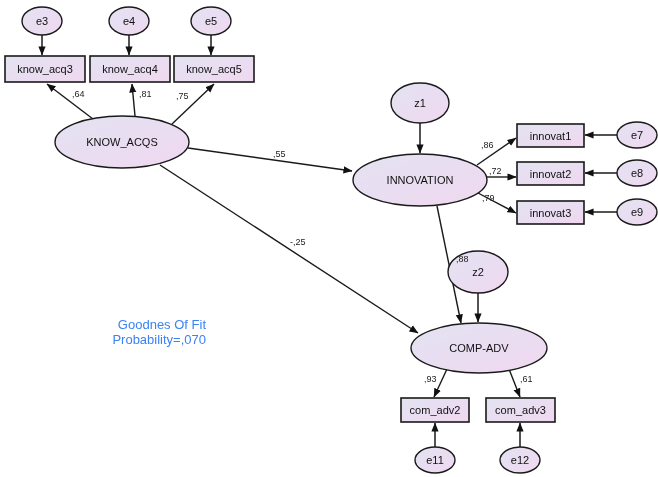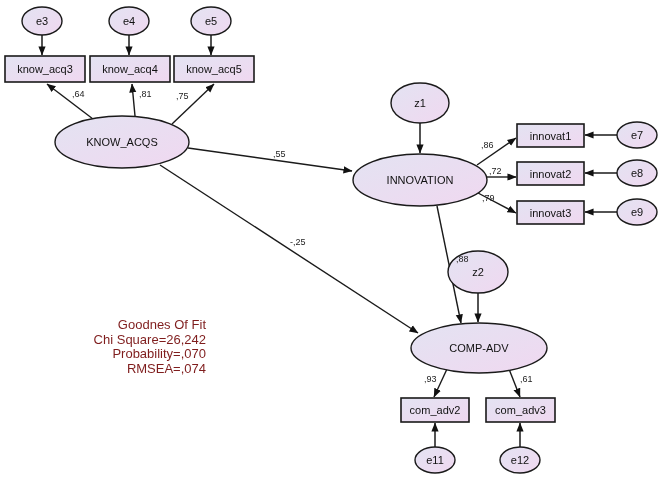--- a/index.html
+++ b/index.html
@@ -1,21 +1,21 @@
 <!DOCTYPE html>
 <html><head>
 <meta charset="utf-8">
 <style>
   html, body { margin: 0; padding: 0; background: #ffffff; }
   body { width: 658px; height: 477px; overflow: hidden; position: relative; font-family: "Liberation Sans", sans-serif; }
   svg { position: absolute; left: 0; top: 0; }
   .node-text { font-family: "Liberation Sans", sans-serif; font-size: 11px; fill: #111; }
   .latent-text { font-family: "Liberation Sans", sans-serif; font-size: 11px; fill: #111; }
   .coef { font-family: "Liberation Sans", sans-serif; font-size: 9px; fill: #222; }
-  .fit { position: absolute; right: 452px; top: 318px; text-align: right; font-family: "Liberation Sans", sans-serif; font-size: 13px; line-height: 14.5px; color: #7f1d1d; }
+  .fit { position: absolute; right: 452px; top: 318px; text-align: right; font-family: "Liberation Sans", sans-serif; font-size: 13px; line-height: 14.5px; color: #3b82f6; }
   .fit div { white-space: nowrap; }
 </style>
 </head>
 <body>
 
 <svg id="diagram" width="658" height="477" viewBox="0 0 658 477" xmlns="http://www.w3.org/2000/svg">
   <defs>
     <linearGradient id="nodeGrad" x1="0" y1="0" x2="1" y2="1">
       <stop offset="0" stop-color="#e3e3f2"></stop>
       <stop offset="1" stop-color="#f0d8f0"></stop>
@@ -143,16 +143,14 @@
       <text x="489" y="174" class="coef">,72</text>
       <text x="482" y="201" class="coef">,79</text>
       <text x="456" y="262" class="coef">,88</text>
       <text x="424" y="382" class="coef">,93</text>
       <text x="520" y="382" class="coef">,61</text>
     </g>
 </svg>
 
 <div class="fit">
   <div>Goodnes Of Fit</div>
-  <div>Chi Square=26,242</div>
   <div>Probability=,070</div>
-  <div>RMSEA=,074</div>
 </div>
 
 </body></html>

